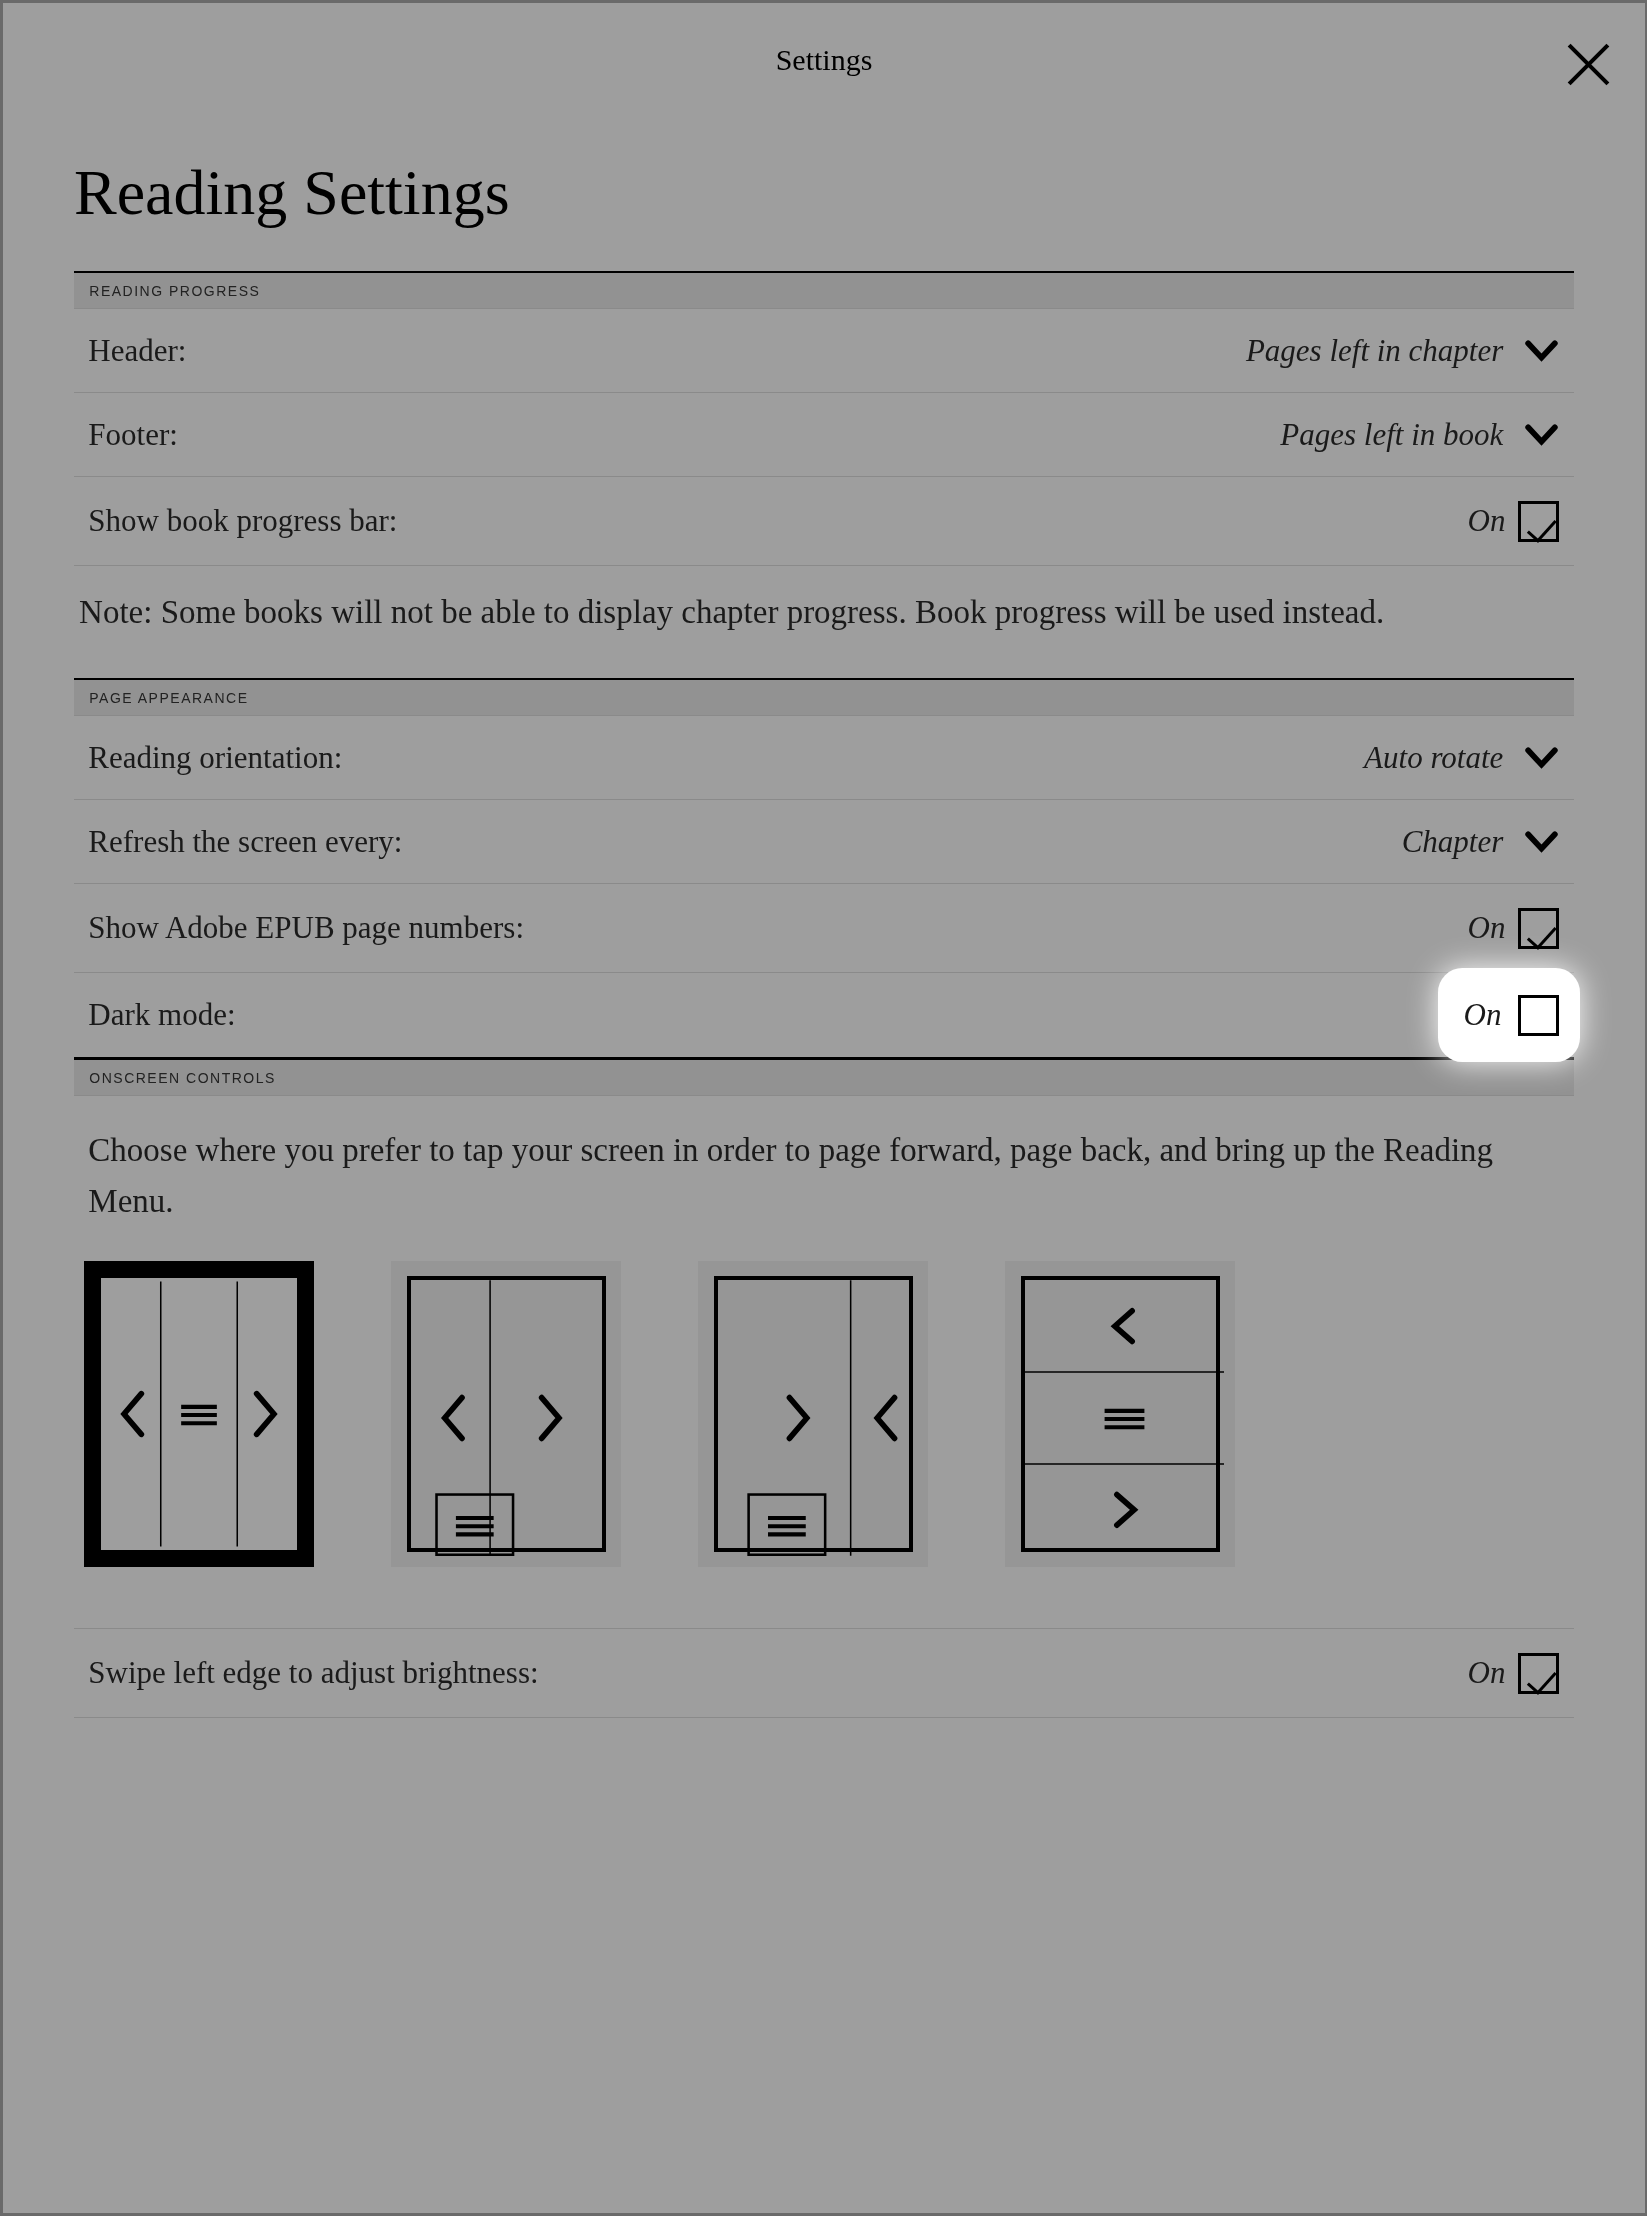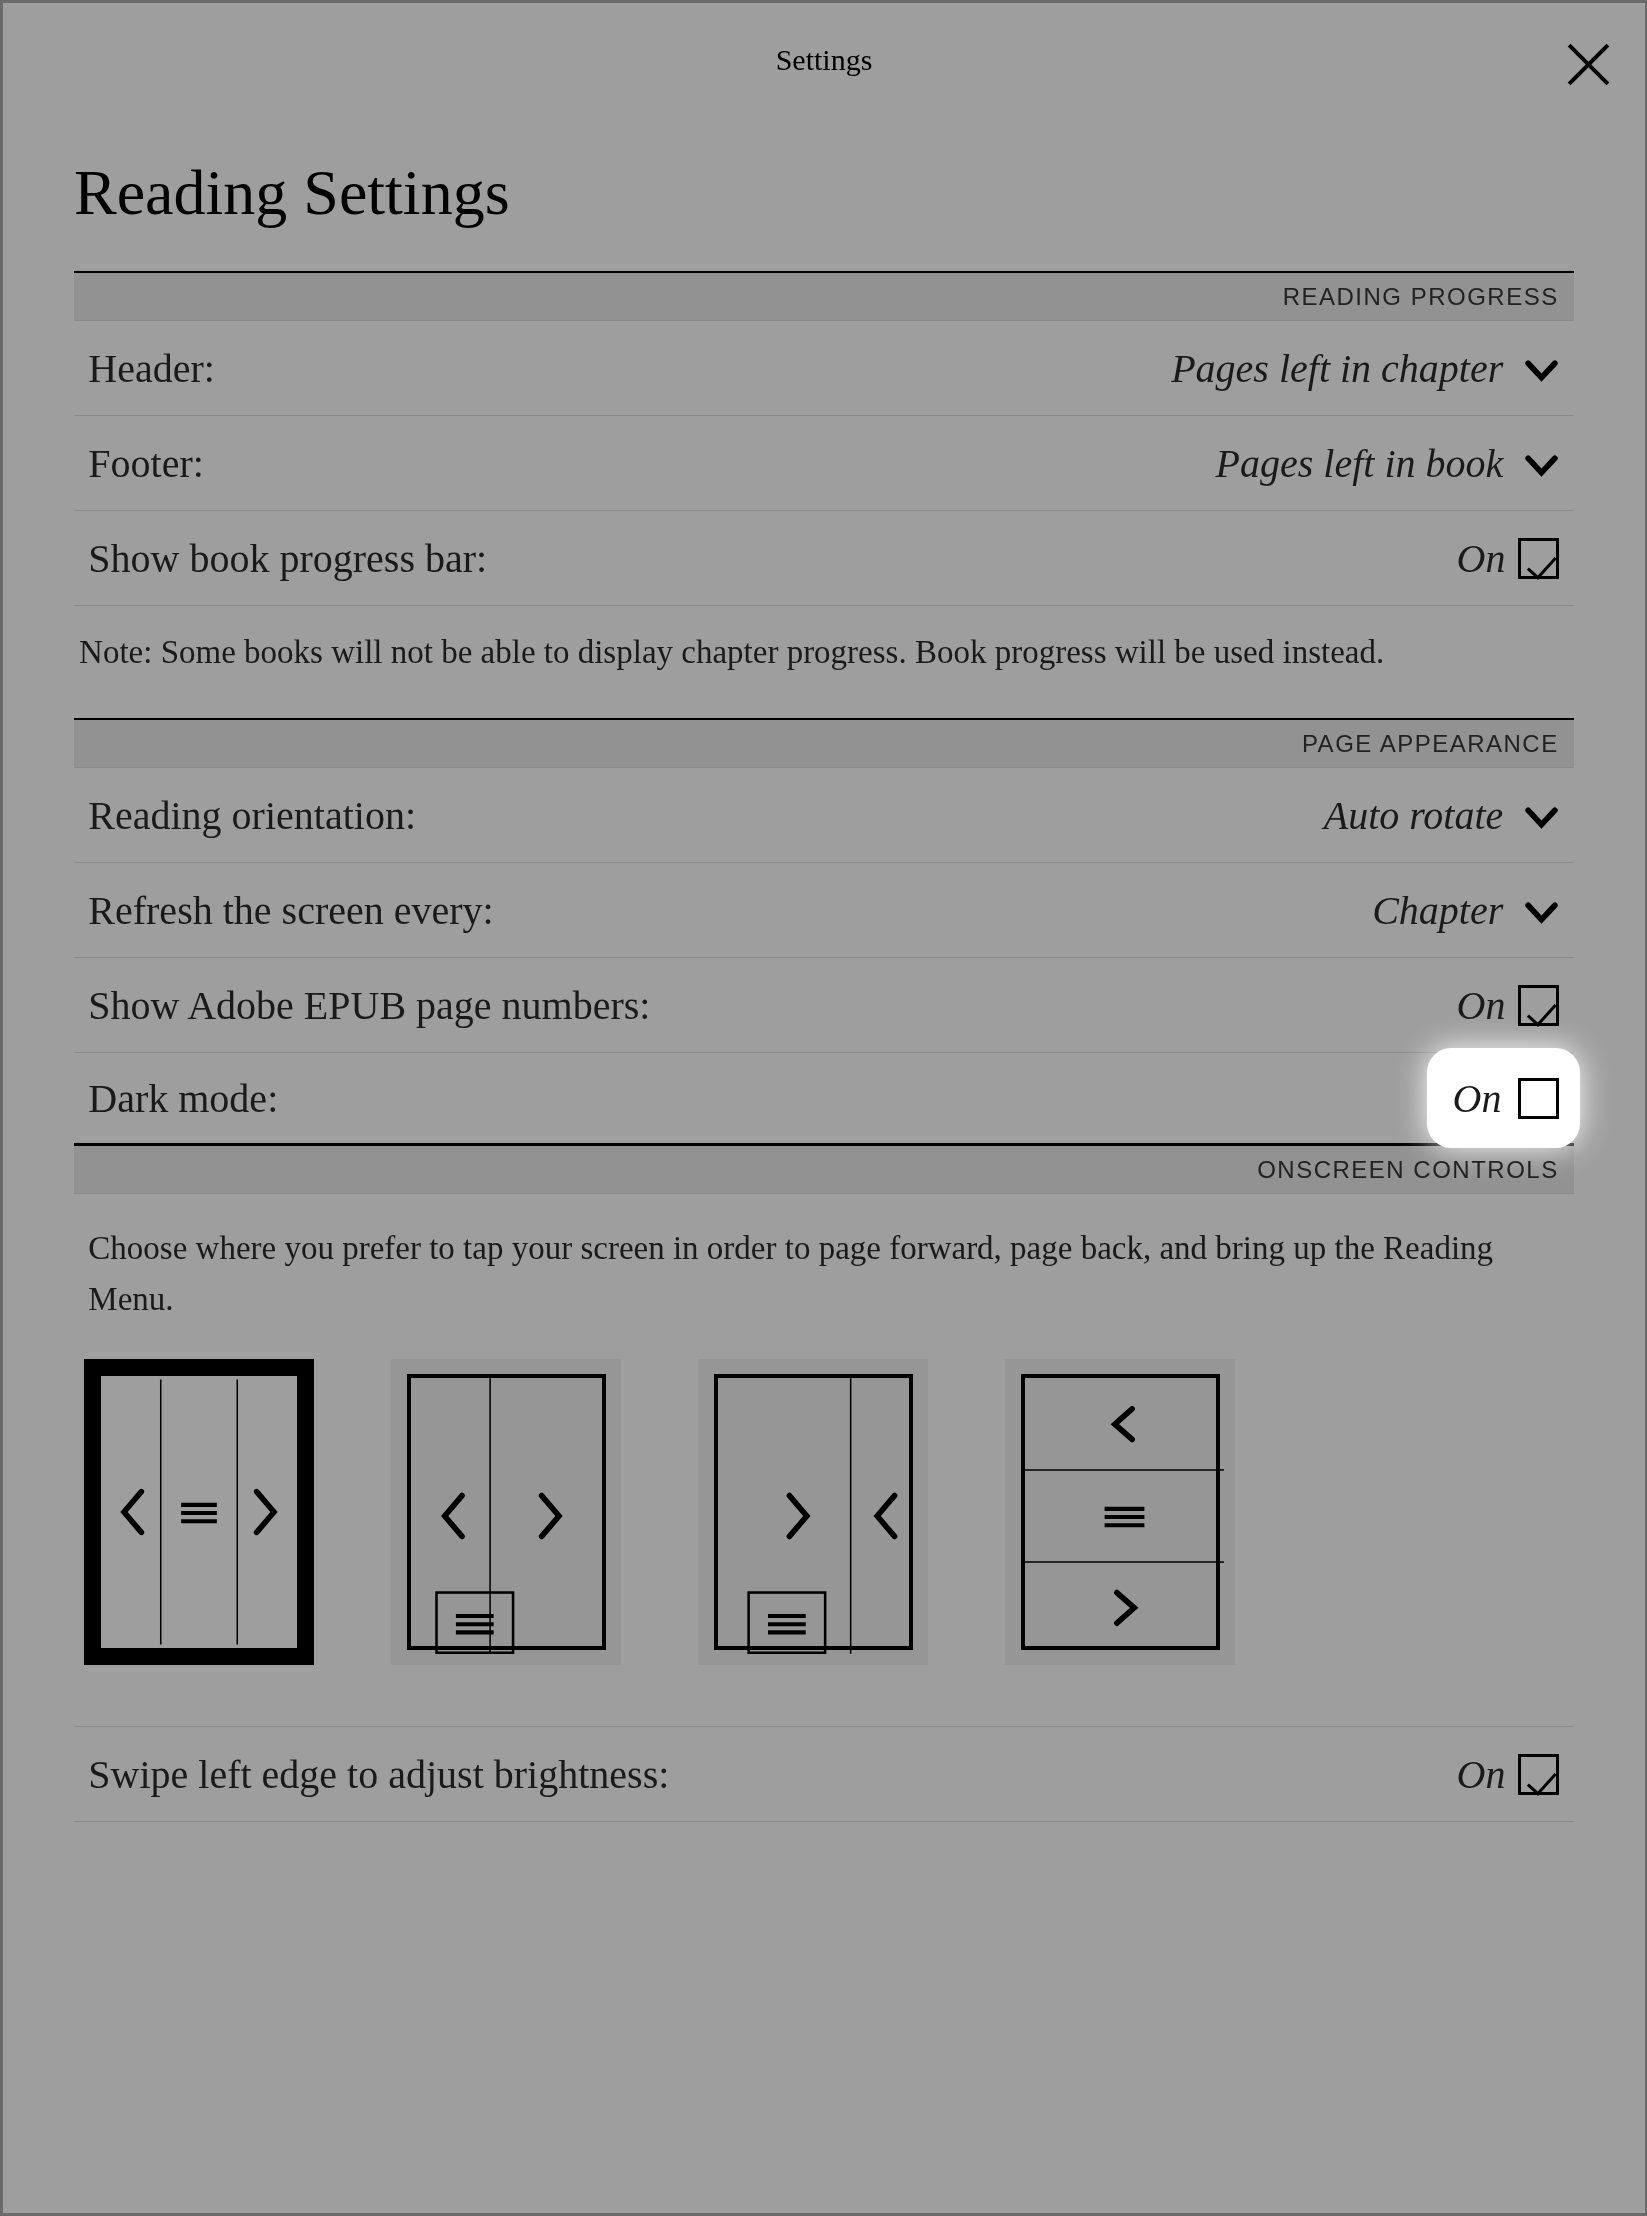--- a/index.html
+++ b/index.html
@@ -44,34 +44,33 @@
     margin: 25.5px 0 41px 0;
     color: #000000;
   }
 
   .section-header {
     background: #929292;
     border-top: 2.6px solid #000;
     border-bottom: 1.5px solid #8a8a8a;
     padding: 10.2px 15.3px 9.2px 15.3px;
     font-family: -apple-system, Helvetica, Arial, sans-serif;
-    font-size: 24px;
+    font-size: 14px;
     letter-spacing: 1.5px;
     color: #222;
     font-weight: 500;
-    text-align: right;
   }
   .section-header.thin-top { border-top-width: 2px; }
 
   .row {
     display: flex;
     align-items: center;
     padding: 23.5px 15.3px 23.5px 14.3px;
     border-bottom: 1.5px solid #8a8a8a;
-    font-size: 40px;
+    font-size: 31px;
   }
   .row .label { flex: 0 0 auto; }
   .row .spacer { flex: 1 1 auto; }
   .row .value {
     font-style: italic;
     margin-right: 20.4px;
   }
   .row .value.tight { margin-right: 12.3px; }
   .row .chev { width: 35px; height: 35px; flex: 0 0 auto; }
   .row .chev svg { width: 100%; height: 100%; }

